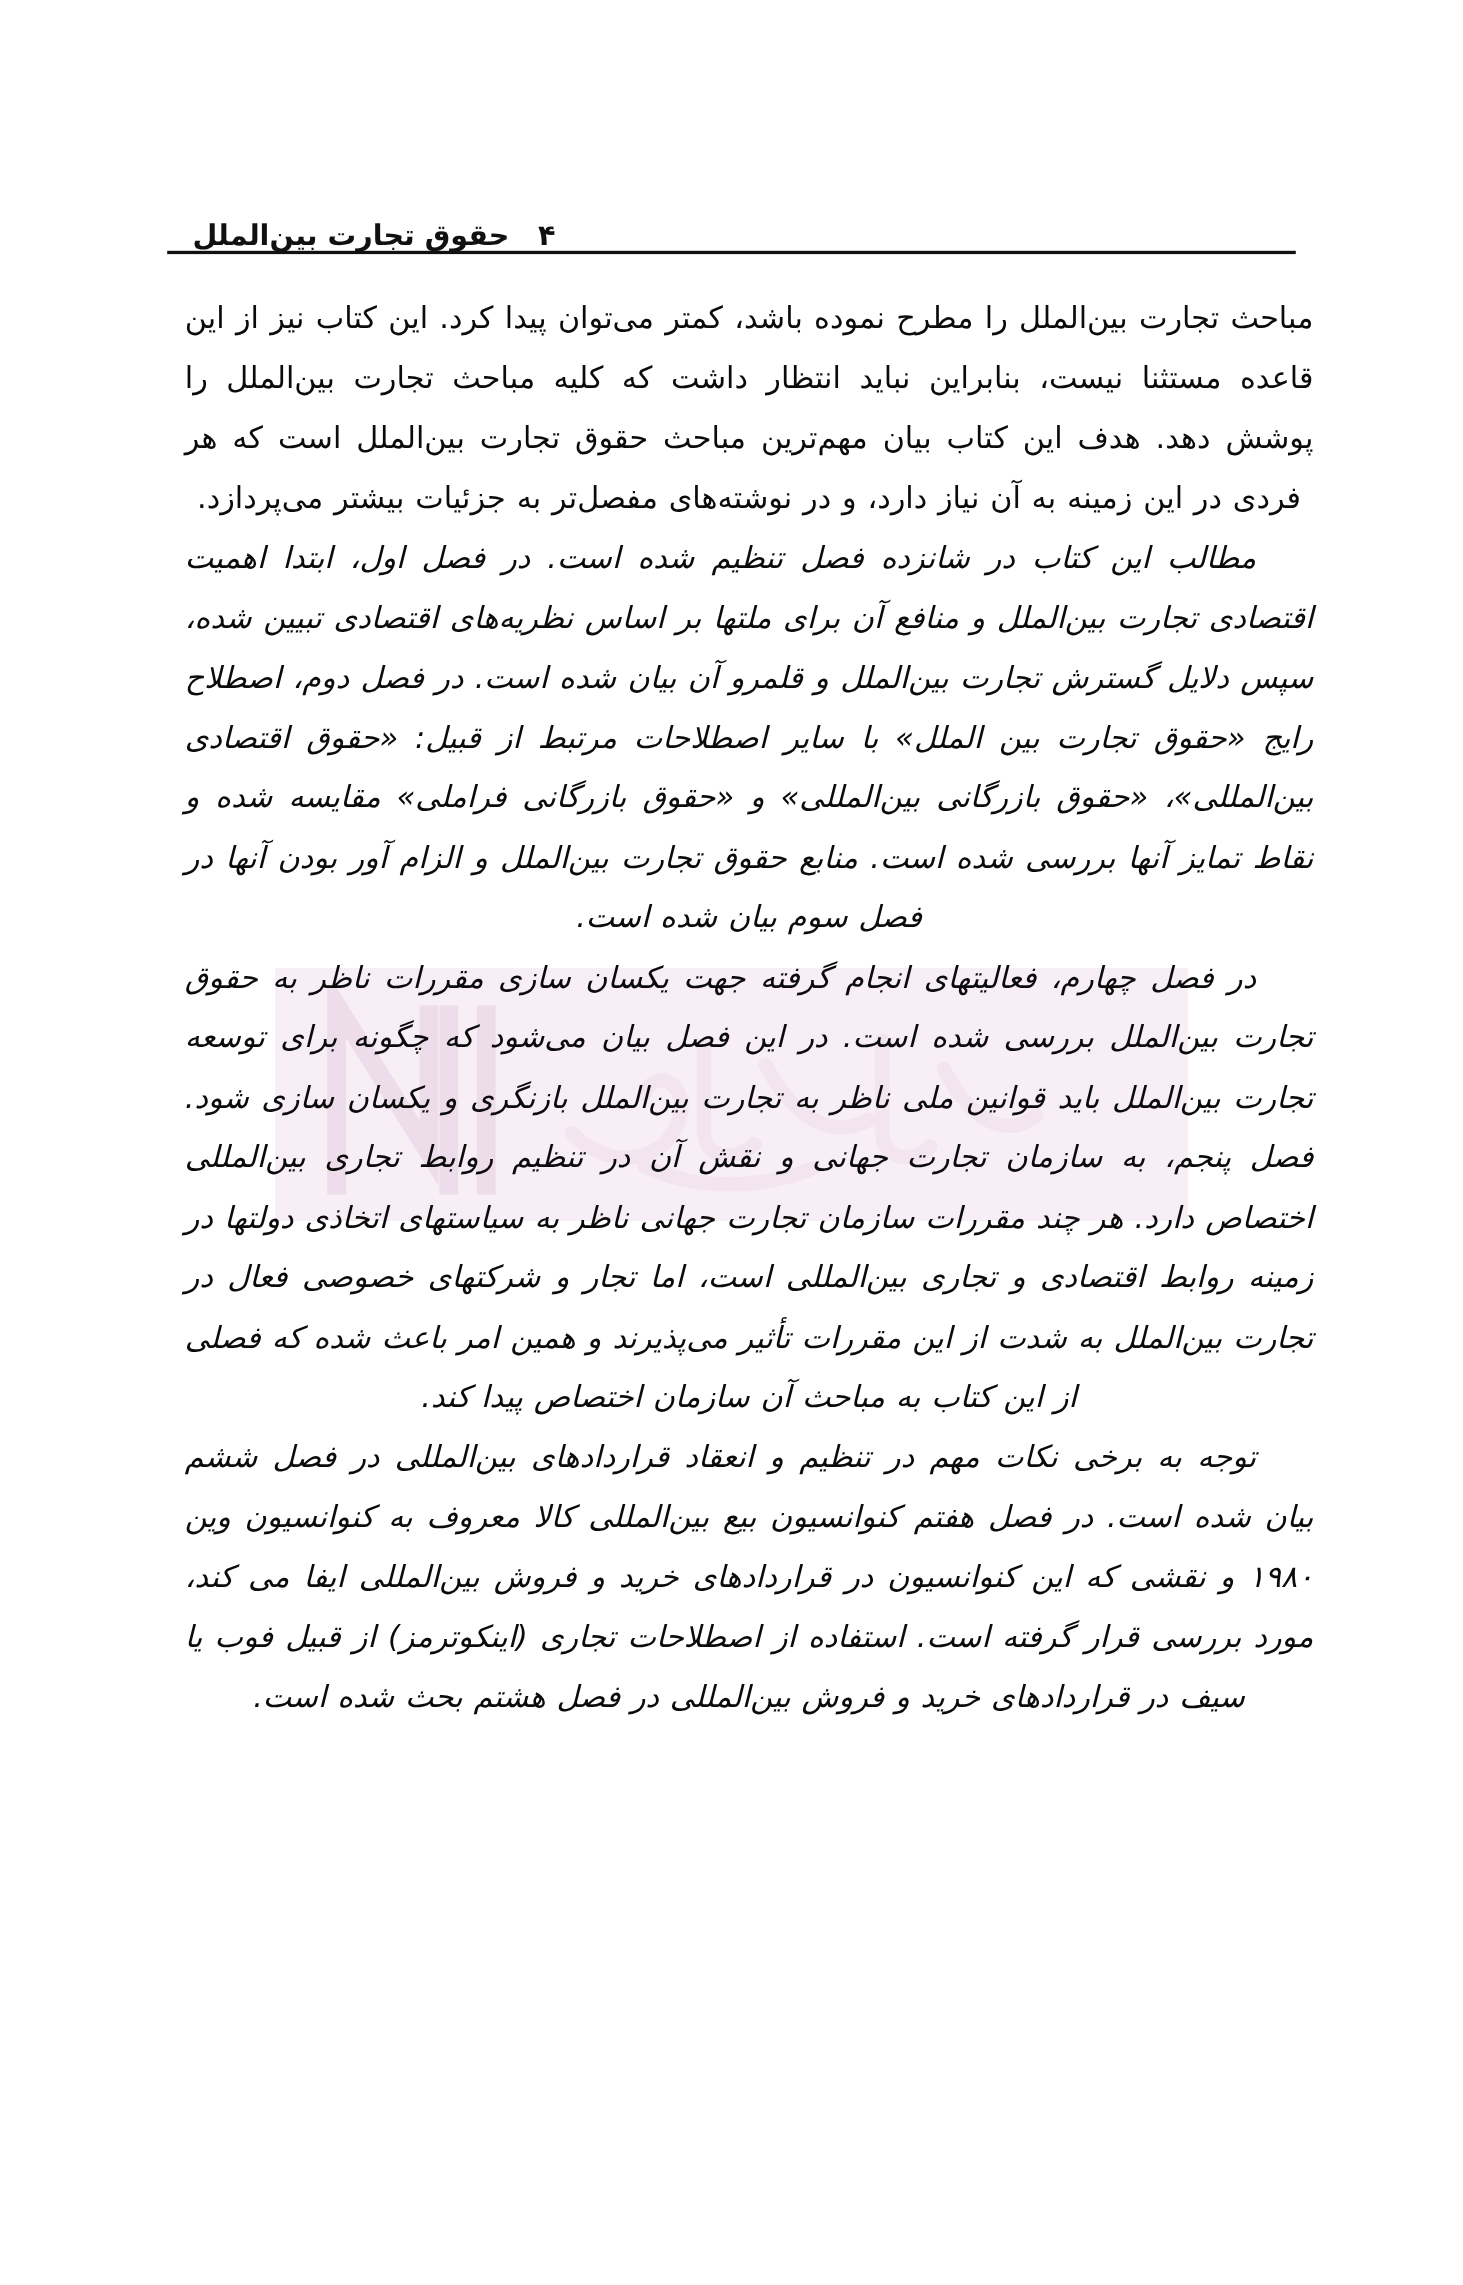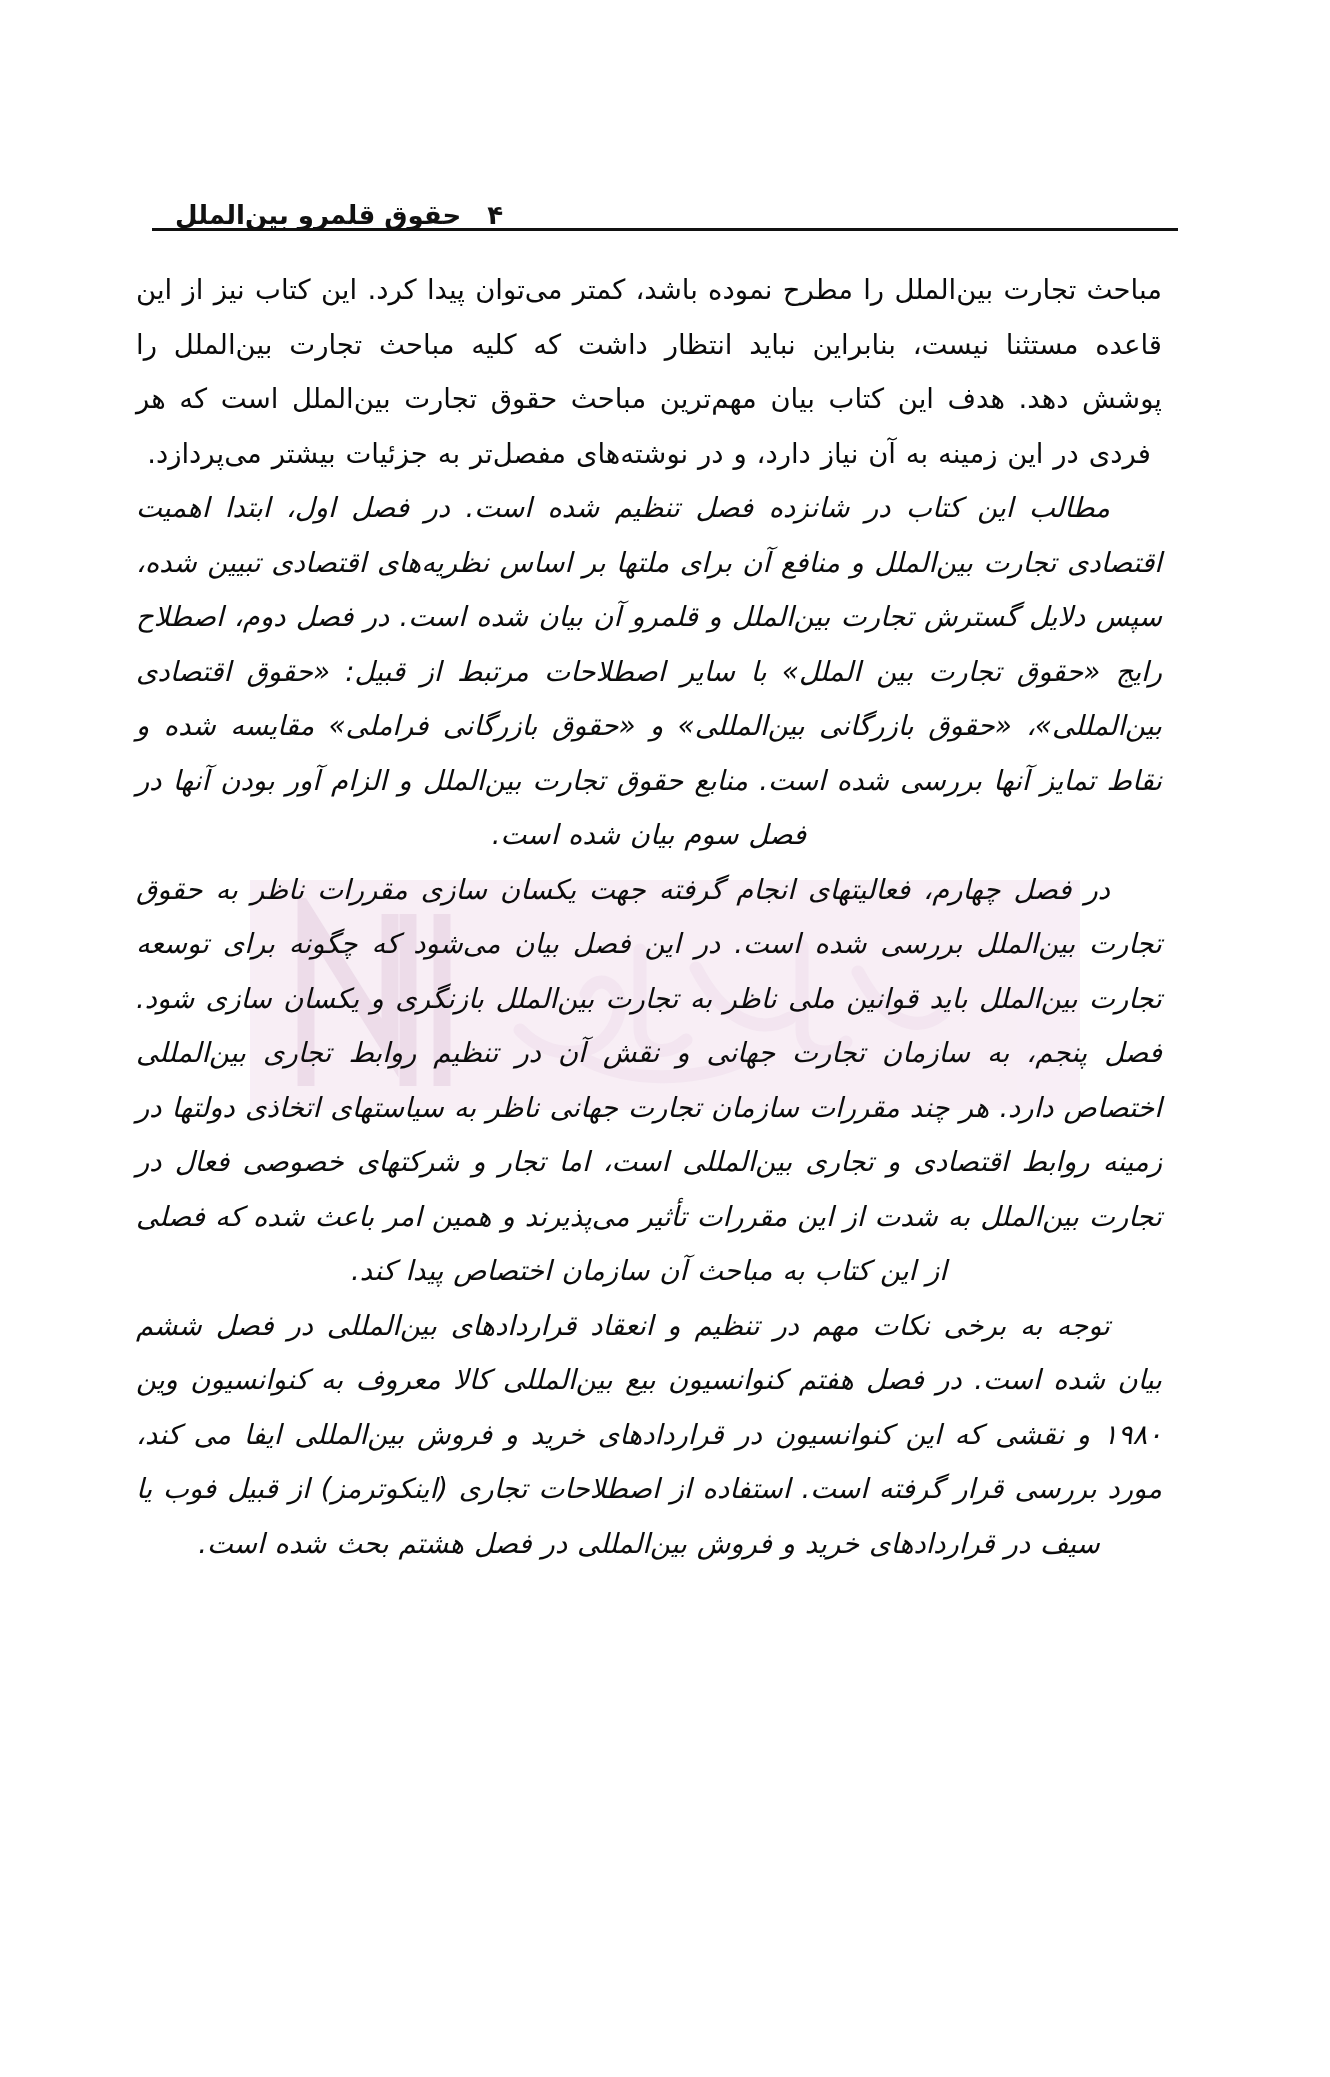--- a/index.html
+++ b/index.html
@@ -82,21 +82,21 @@
     width: 1026px;
     height: 3px;
     background: #111111;
     z-index: 2;
   }
 
   
   .content {
     position: absolute;
     top: 262px;
-    right: 168px;
+    right: 136px;
     width: 1026px;
     z-index: 1;
   }
   .para {
     font-size: 27.5px;
     line-height: 54.5px;
     color: #0b0b0b;
     text-align: justify;
     text-align-last: center;
     margin: 0 0 0 0;
@@ -131,21 +131,21 @@
         <path d="M206 58 C232 108, 268 126, 300 108"></path>
         <path d="M312 36 L312 120 C312 142, 338 150, 356 132"></path>
         <path d="M368 62 C392 108, 424 126, 452 104"></path>
         <path d="M96 150 C140 172, 200 172, 250 152"></path>
       </g>
     </svg>
   </div>
 
   <div class="running-head">
     <span class="head-pagenum">۴</span>
-    <span class="head-title">حقوق قلمرو بین‌الملل</span>
+    <span class="head-title">حقوق تجارت بین‌الملل</span>
   </div>
   <div class="head-rule"></div>
 
   <div class="content">
     <p class="para">مباحث تجارت بین‌الملل را مطرح نموده باشد، کمتر می‌توان پیدا کرد. این کتاب نیز از این قاعده مستثنا نیست، بنابراین نباید انتظار داشت که کلیه مباحث تجارت بین‌الملل را پوشش دهد. هدف این کتاب بیان مهم‌ترین مباحث حقوق تجارت بین‌الملل است که هر فردی در این زمینه به آن نیاز دارد، و در نوشته‌های مفصل‌تر به جزئیات بیشتر می‌پردازد.</p>
     <p class="para indent">مطالب این کتاب در شانزده فصل تنظیم شده است. در فصل اول، ابتدا اهمیت اقتصادی تجارت بین‌الملل و منافع آن برای ملتها بر اساس نظریه‌های اقتصادی تبیین شده، سپس دلایل گسترش تجارت بین‌الملل و قلمرو آن بیان شده است. در فصل دوم، اصطلاح رایج «حقوق تجارت بین الملل» با سایر اصطلاحات مرتبط از قبیل: «حقوق اقتصادی بین‌المللی»، «حقوق بازرگانی بین‌المللی» و «حقوق بازرگانی فراملی» مقایسه شده و نقاط تمایز آنها بررسی شده است. منابع حقوق تجارت بین‌الملل و الزام آور بودن آنها در فصل سوم بیان شده است.</p>
     <p class="para indent">در فصل چهارم، فعالیتهای انجام گرفته جهت یکسان سازی مقررات ناظر به حقوق تجارت بین‌الملل بررسی شده است. در این فصل بیان می‌شود که چگونه برای توسعه تجارت بین‌الملل باید قوانین ملی ناظر به تجارت بین‌الملل بازنگری و یکسان سازی شود. فصل پنجم، به سازمان تجارت جهانی و نقش آن در تنظیم روابط تجاری بین‌المللی اختصاص دارد. هر چند مقررات سازمان تجارت جهانی ناظر به سیاستهای اتخاذی دولتها در زمینه روابط اقتصادی و تجاری بین‌المللی است، اما تجار و شرکتهای خصوصی فعال در تجارت بین‌الملل به شدت از این مقررات تأثیر می‌پذیرند و همین امر باعث شده که فصلی از این کتاب به مباحث آن سازمان اختصاص پیدا کند.</p>
     <p class="para indent">توجه به برخی نکات مهم در تنظیم و انعقاد قراردادهای بین‌المللی در فصل ششم بیان شده است. در فصل هفتم کنوانسیون بیع بین‌المللی کالا معروف به کنوانسیون وین ۱۹۸۰ و نقشی که این کنوانسیون در قراردادهای خرید و فروش بین‌المللی ایفا می کند، مورد بررسی قرار گرفته است. استفاده از اصطلاحات تجاری (اینکوترمز) از قبیل فوب یا سیف در قراردادهای خرید و فروش بین‌المللی در فصل هشتم بحث شده است.</p>
   </div>
 

